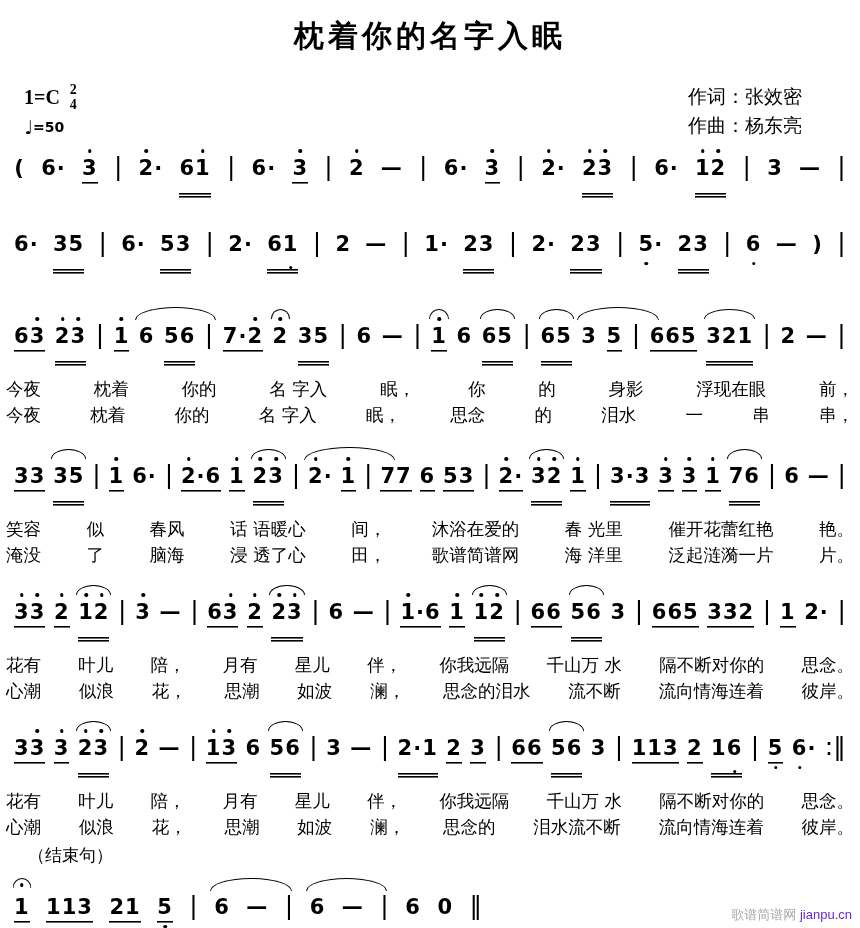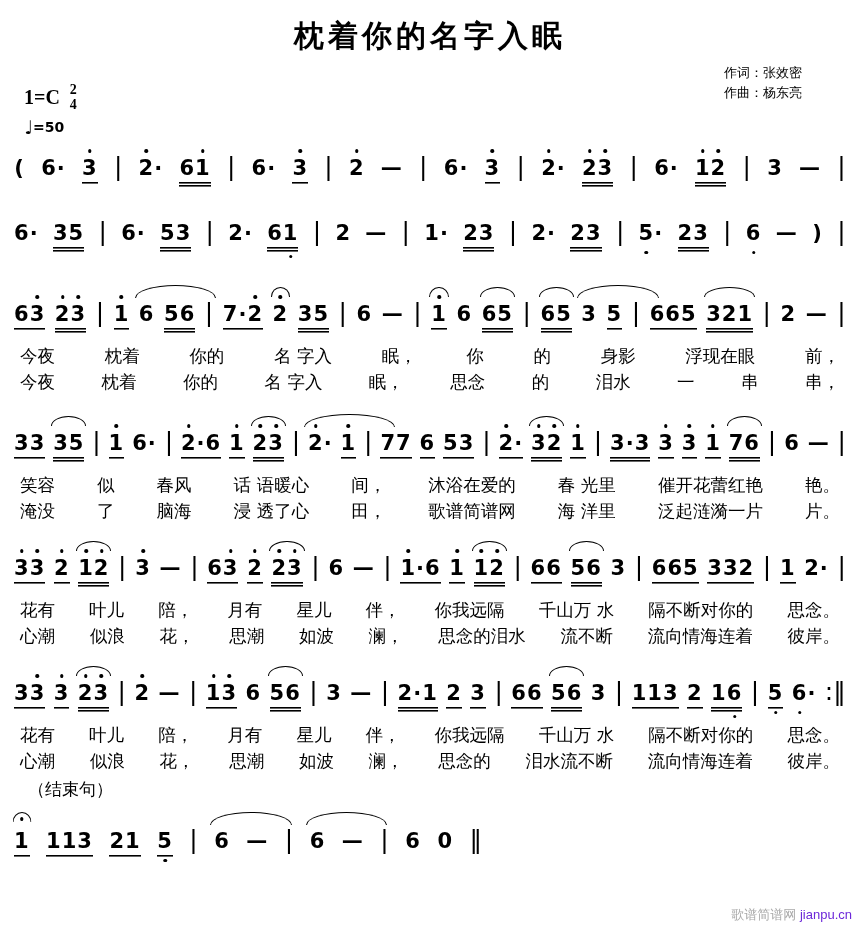--- a/index.html
+++ b/index.html
@@ -2,22 +2,22 @@
 <html><head>
 <meta charset="utf-8">
 <style>
   html,body{margin:0;padding:0;background:#fff;}
   body{width:860px;height:928px;position:relative;overflow:hidden;
        font-family:"Liberation Sans",sans-serif;color:#000;}
 
   .title{text-align:center;font-family:"DejaVu Serif",serif;font-weight:bold;
          font-size:30px;margin:16px 0 4px;letter-spacing:4px;}
 
-  .credits{position:absolute;top:63px;right:58px;font-family:"DejaVu Serif",serif;
-           font-size:13px;line-height:1.55;text-align:left;}
+  .credits{position:absolute;top:82px;right:58px;font-family:"DejaVu Serif",serif;
+           font-size:19px;line-height:1.55;text-align:left;}
 
   .keysig{position:absolute;top:86px;left:24px;}
   .keyrow{font-weight:bold;font-size:20px;font-family:Liberation Serif, serif;}
   .meter{display:inline-block;vertical-align:middle;margin-left:10px;margin-top:-4px;
          font-size:14px;line-height:1.1;text-align:center;font-weight:bold;}
   .meter div{display:block;}
   .tempo{font-weight:bold;font-size:14px;margin-top:3px;font-family:"DejaVu Sans",sans-serif;}
   .tempo .note{font-size:19px;vertical-align:-2px;}
 
   .score{position:absolute;top:132px;left:0;width:860px;}
@@ -31,34 +31,34 @@
   .ch.hi::before{content:"";position:absolute;top:-7px;left:50%;transform:translateX(-50%);
        width:3.5px;height:3.5px;border-radius:50%;background:#000;}
   .ch.lo::after{content:"";position:absolute;bottom:-9px;left:50%;transform:translateX(-50%);
        width:3.5px;height:3.5px;border-radius:50%;background:#000;}
   .u2 .ch.lo::after{bottom:-13px;}
   .u1{background-image:linear-gradient(#000,#000);background-repeat:no-repeat;
       background-size:100% 1.6px;background-position:left bottom;padding-bottom:4px;}
   .u2{background-image:linear-gradient(#000,#000),linear-gradient(#000,#000);
       background-repeat:no-repeat,no-repeat;
       background-size:100% 1.6px,100% 1.6px;
-      background-position:left bottom,left calc(100% - 3px);padding-bottom:7px;}
+      background-position:left bottom,left calc(100% - 3px);padding-bottom:18px;}
   .s1::before{content:"";position:absolute;top:-15px;left:-2px;right:-2px;height:9px;
       border:1.6px solid #000;border-bottom:none;border-radius:50% 50% 0 0/100% 100% 0 0;}
   .s2::before{content:"";position:absolute;top:-17px;left:-4px;right:-62px;height:12px;
       border:1.6px solid #000;border-bottom:none;border-radius:50% 50% 0 0/100% 100% 0 0;z-index:1;}
   .f::before{content:"";position:absolute;top:-17px;left:50%;transform:translateX(-50%);
       width:17px;height:9px;border:1.6px solid #000;border-bottom:none;
       border-radius:50% 50% 0 0/100% 100% 0 0;}
   .f::after{content:"";position:absolute;top:-12px;left:50%;transform:translateX(-50%);
       width:3.5px;height:3.5px;border-radius:50%;background:#000;}
   .bar{font-size:25px;font-weight:normal;letter-spacing:0;}
 
   .lyr{display:flex;justify-content:space-between;align-items:flex-end;
-       padding:0 20px;font-family:"DejaVu Serif",serif;font-size:17.5px;
+       padding:0 6px;font-family:"DejaVu Serif",serif;font-size:17.5px;
        line-height:22px;margin-top:4px;}
   .lyr .seg{white-space:pre;}
   .sys{margin-bottom:10px;}
   .sys.intro{margin-bottom:2px;}
   .sys.intro2{margin-bottom:18px;}
   .sys.v3{margin-bottom:14px;}
   .sys.v6{margin-bottom:2px;}
 
   .endlabel{margin:6px 0 0 28px;font-family:"DejaVu Serif",serif;font-size:17px;}
   .mline.ending{width:468px;padding-top:24px;}

